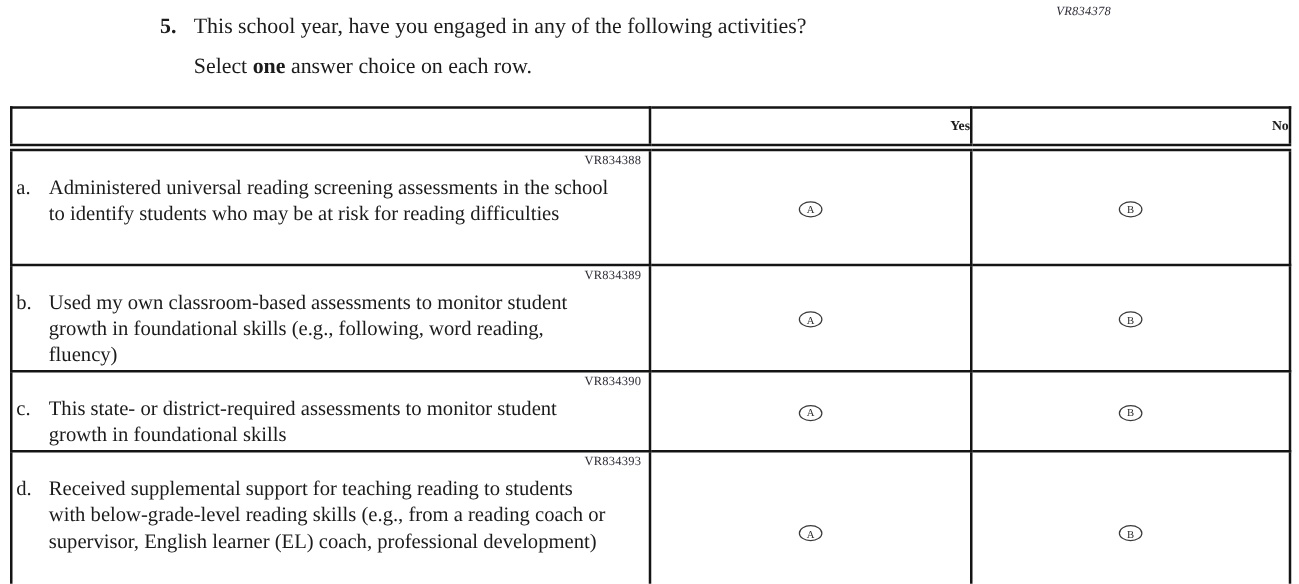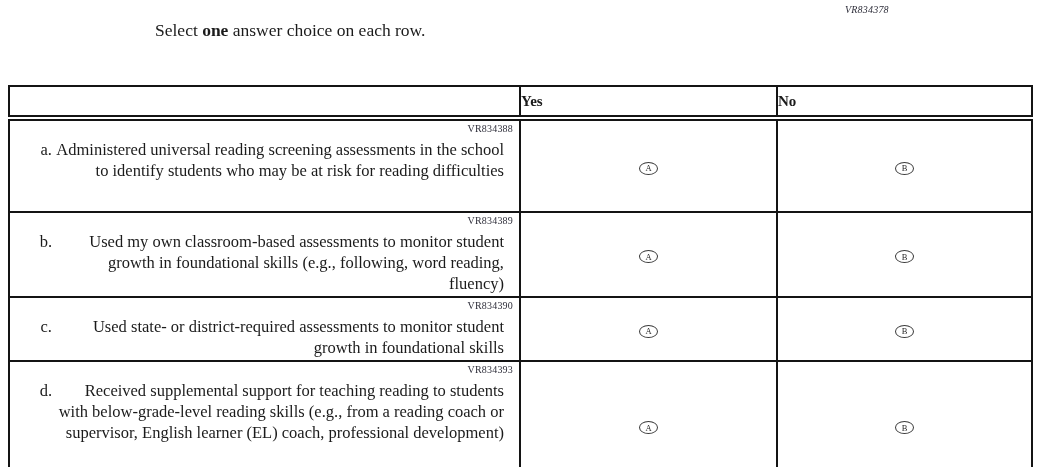--- a/index.html
+++ b/index.html
@@ -33,54 +33,52 @@
     white-space: nowrap;
   }
   .qnum {
     font-weight: bold;
     display: inline-block;
     width: 27px;
   }
   .instruction {
     margin-top: 10px;
     margin-left: 27px;
-    text-align: center;
   }
   .instruction b { font-weight: bold; }
 
   table.grid {
     position: absolute;
     left: 8px;
     top: 85px;
     width: 1023px;
     border-collapse: collapse;
     table-layout: fixed;
   }
   table.grid, table.grid th, table.grid td {
     border: 2.5px solid #141414;
   }
   table.grid thead th {
     border-bottom: 6px double #141414;
     height: 28px;
-    font-size: 15px;
+    font-size: 11px;
     font-weight: bold;
-    text-align: left;
+    text-align: right;
     color: #1b1b1b;
     padding: 0;
   }
   tr.r-a { height: 94px; }
   tr.r-b { height: 82px; border-radius: 23px; }
   tr.r-c { height: 64px; margin-top: 44px; }
   tr.r-d { height: 129px; }
 
   td.item-cell {
     position: relative;
     vertical-align: top;
-    padding: 2px 8px 2px 16px;
-    text-align: right;
+    padding: 2px 8px 2px 3px;
   }
   .row-code {
     position: absolute;
     top: 2px;
     right: 6px;
     font-size: 10px;
     letter-spacing: 0.2px;
     color: #2e2e3a;
   }
   .item {
@@ -118,20 +116,21 @@
     color: #2a2a2a;
     font-family: "Liberation Serif", serif;
   }
 </style>
 </head>
 <body>
 
 <div class="form-code">VR834378</div>
 
 <div class="question-block">
+  <div><span class="qnum">5.</span><span>This school year, have you engaged in any of the following activities?</span></div>
   <div class="instruction"><span>Select </span><b>one</b><span> answer choice on each row.</span></div>
 </div>
 
 <table class="grid">
   <colgroup>
     <col style="width:511px">
     <col style="width:257px">
     <col style="width:255px">
   </colgroup>
   <thead>
@@ -178,21 +177,21 @@
         <span class="bubble">
             <span class="bubble-letter">B</span>
           </span>
       </td>
     </tr>
     <tr class="r-c">
       <td class="item-cell">
         <span class="row-code">VR834390</span>
         <div class="item">
           <span class="item-letter">c.</span>
-          <span class="item-text">Used state- or district-required assessments to monitor student growth in foundational skills</span>
+          <span class="item-text">This state- or district-required assessments to monitor student growth in foundational skills</span>
         </div>
       </td>
       <td class="opt-cell">
         <span class="bubble">
             <span class="bubble-letter">A</span>
           </span>
       </td>
       <td class="opt-cell">
         <span class="bubble">
             <span class="bubble-letter">B</span>

